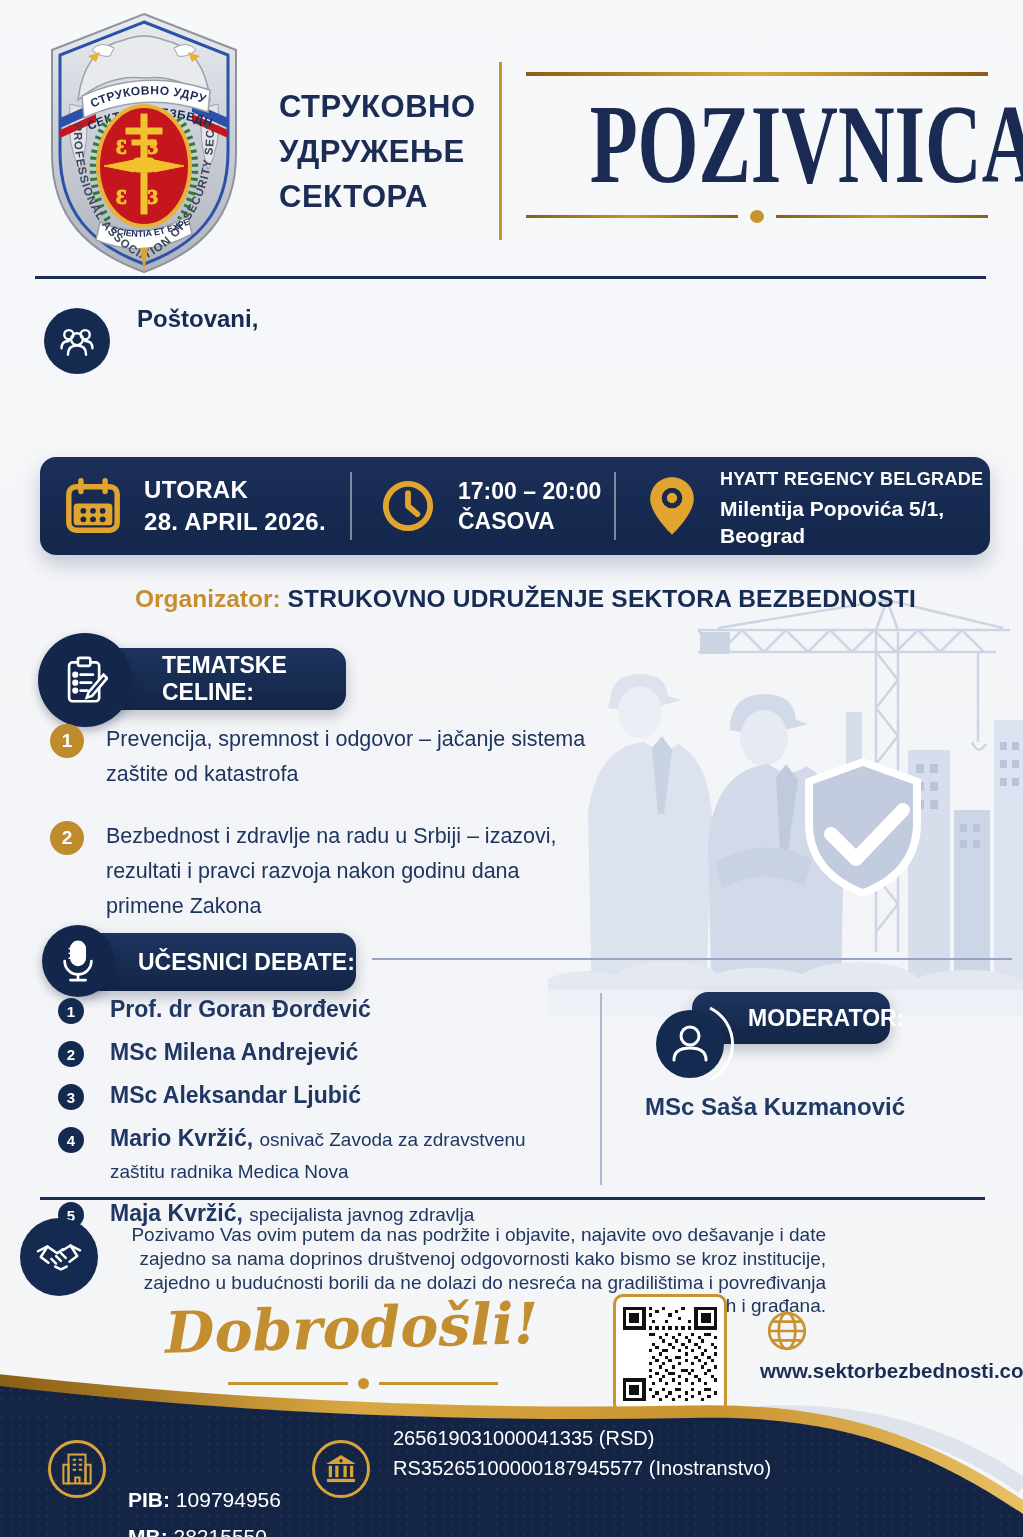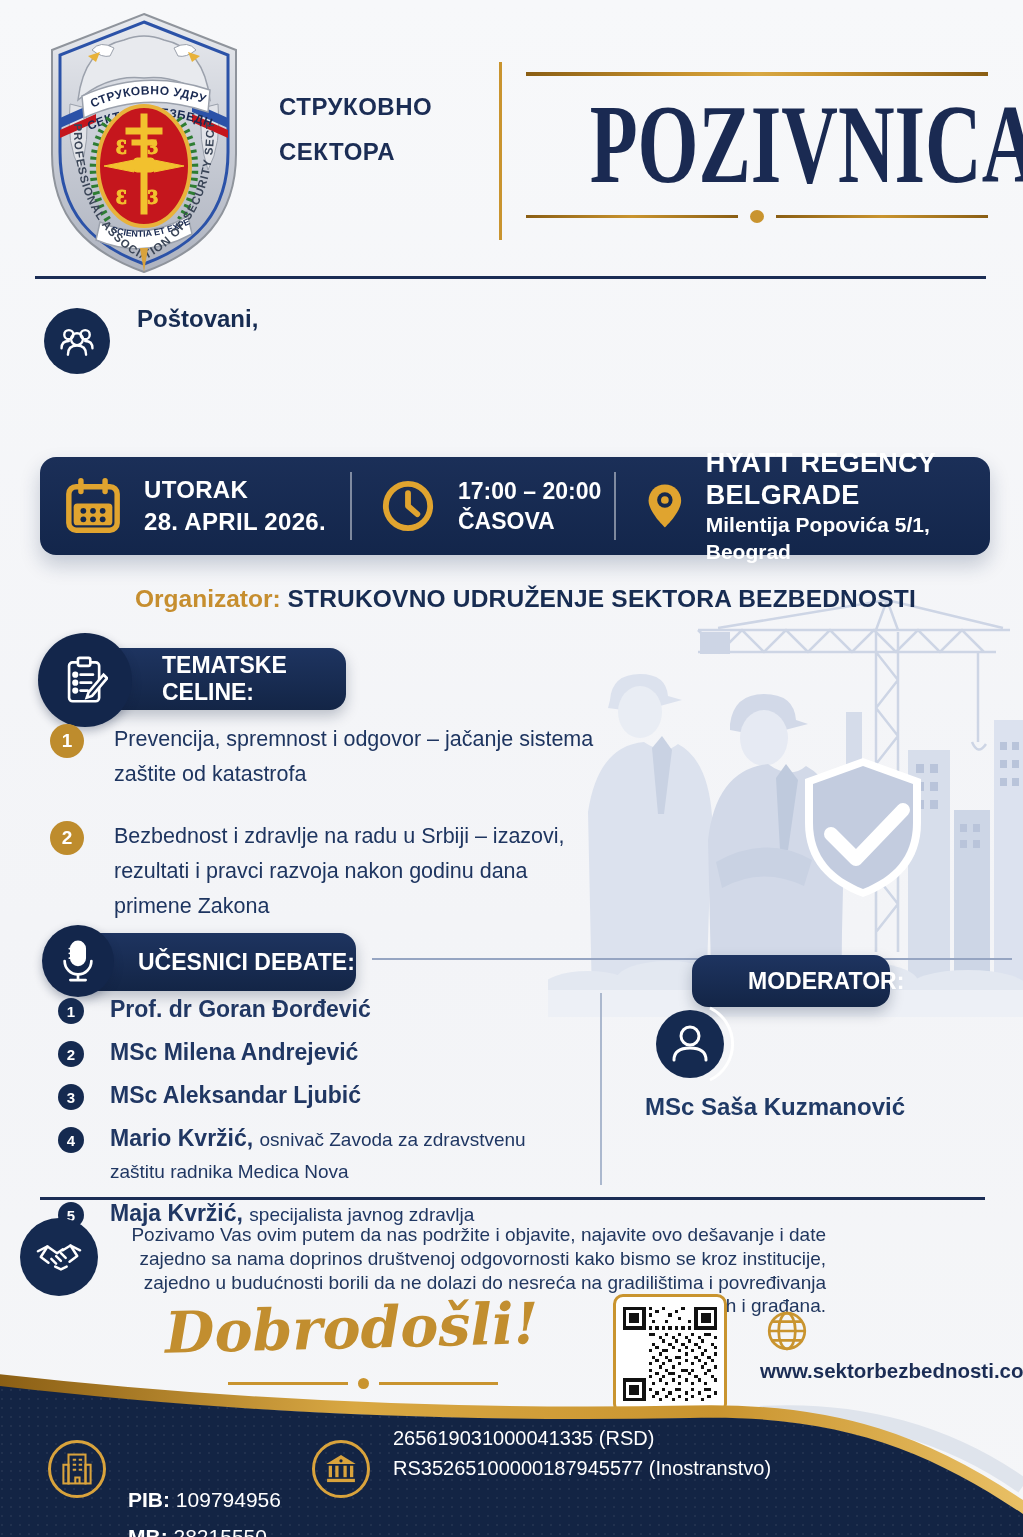--- a/index.html
+++ b/index.html
@@ -4,21 +4,21 @@
 <style>
   * { margin:0; padding:0; box-sizing:border-box; }
   body { background:#eef0f3; font-family:"Liberation Sans","DejaVu Sans",sans-serif; }
   .poster { position:relative; width:1023px; height:1537px; margin:0 auto;
             background:linear-gradient(180deg,#F7F8FA 0%,#F3F4F7 60%,#F5F6F8 100%);
             overflow:hidden; color:#1E3560; }
   .abs { position:absolute; }
 
   
   .org-lines { left:279px; top:84px; width:230px; }
-  .org-lines div { font-size:24px; font-weight:800; color:#1B2D55; line-height:45px; letter-spacing:.5px; }
+  .org-lines div { font-size:31px; font-weight:800; color:#1B2D55; line-height:45px; letter-spacing:.5px; }
   .gold-vline { left:499px; top:62px; width:3px; height:178px; background:#C9942F; }
   .title-block { left:518px; top:60px; width:478px; text-align:center; }
   .rule-top { height:4px; margin:12px 8px 0 8px; background:linear-gradient(90deg,#8a5e14,#C9942F 35%,#d8a843 50%,#C9942F 65%,#8a5e14); }
   .big-title { margin-top:8px; font-family:"Liberation Serif","DejaVu Serif",serif; font-weight:700;
                font-size:112px; line-height:120px; color:#1A2A52; transform:scaleX(.70); transform-origin:center; white-space:nowrap; }
   .rule-bottom { margin-top:6px; display:flex; align-items:center; justify-content:center; gap:12px; padding:0 8px; }
   .rule-bottom .seg { height:3.5px; flex:1; background:linear-gradient(90deg,#8a5e14,#C9942F,#8a5e14); }
   .rule-bottom .dot { width:14px; height:13px; border-radius:50%; background:#C9942F; }
   .header-rule { left:35px; top:276px; width:951px; height:3px; background:#1B2D55; }
 
@@ -47,21 +47,21 @@
   .pill { position:absolute; border-radius:16px; background:linear-gradient(180deg,#1E3460,#132546);
           color:#fff; font-weight:800; display:flex; align-items:center; box-shadow:0 6px 14px rgba(15,30,60,.25); }
   .badge-circle { position:absolute; border-radius:50%; background:#13264B; display:flex; align-items:center; justify-content:center;
                   box-shadow:0 4px 10px rgba(15,30,60,.3); z-index:2; }
 
   
   .topics-list { left:50px; top:722px; width:545px; }
   .t-item { display:flex; gap:22px; margin-bottom:27px; }
   .num-gold { flex:0 0 34px; width:34px; height:34px; border-radius:50%; background:#BE8C2D; color:#fff;
               font-size:19px; font-weight:800; display:flex; align-items:center; justify-content:center; margin-top:2px; }
-  .t-text { font-size:21.5px; line-height:35px; font-weight:500; color:#1E3560; max-width:480px;margin-left:8px; }
+  .t-text { font-size:21.5px; line-height:35px; font-weight:500; color:#1E3560; max-width:480px; }
 
   
   .heading-line { left:372px; top:958px; width:640px; height:2px; background:#96A5C2; }
   .parts-list { left:58px; top:994px; width:525px; }
   .p-item { display:flex; gap:26px; margin-bottom:11px; align-items:flex-start; }
   .num-navy { flex:0 0 26px; width:26px; height:26px; border-radius:50%; background:#152A50; color:#fff;
               font-size:15px; font-weight:800; display:flex; align-items:center; justify-content:center; margin-top:4px; }
   .p-text { font-size:23px; line-height:31px; color:#203763; font-weight:600; max-width:450px; }
   .p-text .det { font-size:19px; font-weight:500; }
   .v-divider { left:600px; top:993px; width:2px; height:192px; background:#ABB8CE; }
@@ -224,20 +224,21 @@
       </text>
     </g>
     <text font-size="11.5" font-weight="bold" fill="#3A4557" font-family="Liberation Sans,sans-serif" letter-spacing="1">
       <textPath href="#ringPath" startOffset="1%">PROFESSIONAL ASSOCIATION OF SECURITY SECTOR</textPath>
     </text>
     <path d="M110,240 h8 l-4,24 z" fill="#D9A33C"></path>
   </svg>
 
   <div class="abs org-lines z1">
     <div>СТРУКОВНО</div>
+    <div>УДРУЖЕЊЕ</div>
     <div>СЕКТОРА</div>
   </div>
 
   <div class="abs gold-vline z1"></div>
 
   <div class="abs title-block z1">
     <div class="rule-top"></div>
     <div class="big-title">POZIVNICA</div>
     <div class="rule-bottom">
       <div class="seg"></div>
@@ -294,21 +295,21 @@
       </div>
     </div>
     <div class="ev-sep"></div>
     <div class="ev-group" style="padding-left:30px; flex:1">
       <svg width="52" height="62" viewBox="0 0 44 54">
         <path d="M22,2 C11,2 3,10.5 3,21 c0,13 19,31 19,31 s19,-18 19,-31 C41,10.5 33,2 22,2 Z" fill="#E0A42F"></path>
         <circle cx="22" cy="20" r="9" fill="#16294C"></circle>
           <circle cx="22" cy="20" r="4.5" fill="#E0A42F"></circle>
       </svg>
       <div>
-        <div class="ev-line1" style="font-size:27px">HYATT REGENCY BELGRADE</div>
+        <div class="ev-line1" style="font-size:18px">HYATT REGENCY BELGRADE</div>
         <div class="ev-sub">Milentija Popovića 5/1,</div>
         <div class="ev-sub">Beograd</div>
       </div>
     </div>
   </div>
 
   <div class="abs organizer z1">
     <span class="lbl">Organizator:</span>
     <span class="nm">STRUKOVNO UDRUŽENJE SEKTORA BEZBEDNOSTI</span>
   </div>
@@ -374,21 +375,21 @@
       <div class="p-text"><span>Mario Kvržić,</span> <span class="det">osnivač Zavoda za zdravstvenu zaštitu radnika Medica Nova</span></div>
     </div>
     <div class="p-item">
       <div class="num-navy">5</div>
       <div class="p-text"><span>Maja Kvržić,</span> <span class="det">specijalista javnog zdravlja</span></div>
     </div>
   </div>
 
   <div class="abs v-divider z1"></div>
 
-  <div class="pill z1" style="left:692px;top:955px;width:198px;height:52px;font-size:23px;padding-left:56px">
+  <div class="pill z1" style="left:692px;top:992px;width:198px;height:52px;font-size:23px;padding-left:56px">
     <span>MODERATOR:</span>
   </div>
   <svg class="abs z1" style="left:648px;top:998px" width="92" height="92" viewBox="0 0 92 92">
     <path d="M62,10 A40,40 0 0 1 62,82" fill="none" stroke="#fff" stroke-width="3"></path>
     <circle cx="42" cy="46" r="34" fill="#152A50"></circle>
     <g fill="none" stroke="#fff" stroke-width="3">
       <circle cx="42" cy="38" r="9"></circle>
       <path d="M26,62 q0,-12 16,-12 q16,0 16,12" stroke-linecap="round"></path>
     </g>
   </svg>

